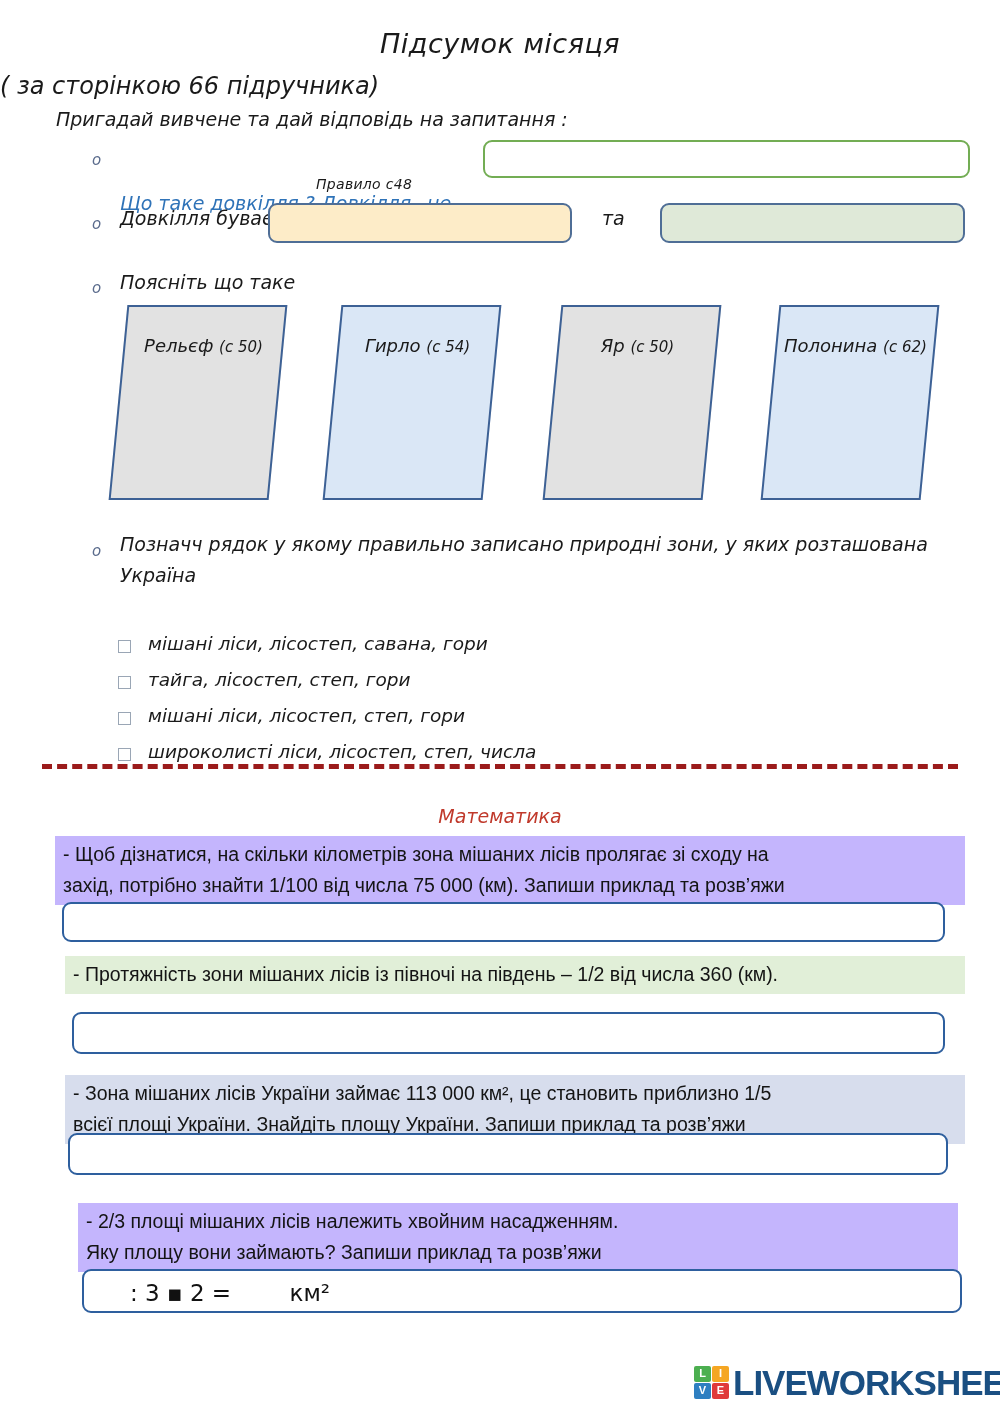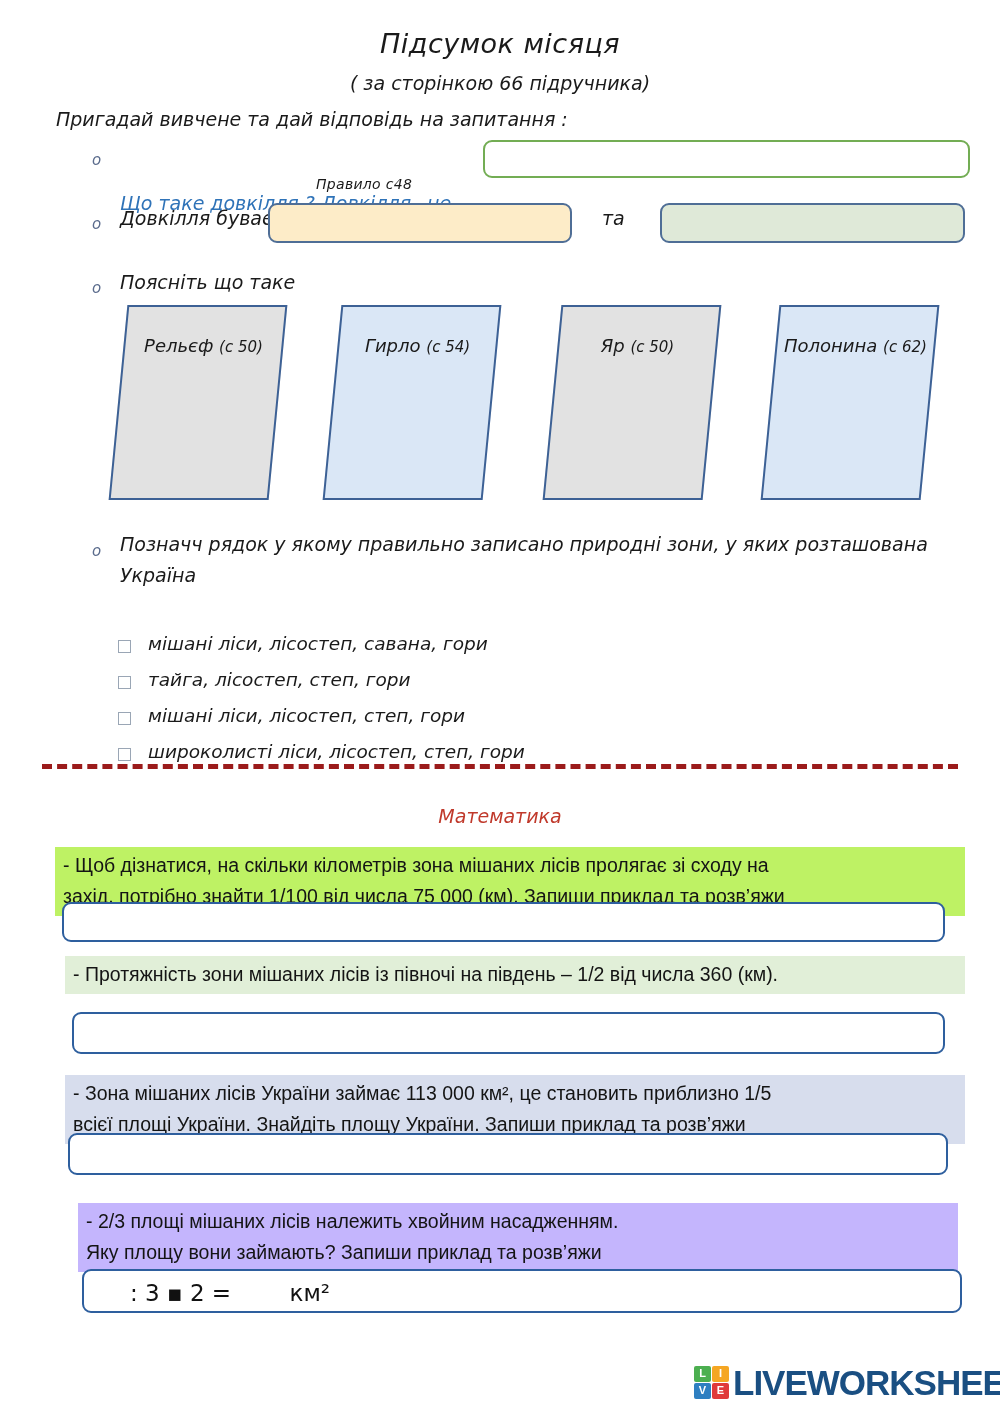--- a/index.html
+++ b/index.html
@@ -33,22 +33,22 @@
     left: 0; right: 0;
     top: 28px;
     text-align: center;
     font-size: 27px;
     letter-spacing: .5px;
   }
   .subtitle {
     position: absolute;
     left: 0; right: 0;
     top: 72px;
-    text-align: center;
-    font-size: 19px;
+    text-align: left;
+    font-size: 24px;
   }
   .intro {
     position: absolute;
     left: 56px;
     top: 108px;
     font-size: 19px;
   }
 
   
   .q-bullet {
@@ -168,21 +168,21 @@
   }
   .m-block {
     position: absolute;
     box-sizing: border-box;
     font-family: "Liberation Sans", sans-serif;
     font-size: 19.5px;
     line-height: 31px;
     color: #141414;
     padding: 3px 8px 4px 8px;
   }
-  .m-peach { background: #bef264; margin-top: 11px; }
+  .m-peach { background: #c4b5fd; }
   .m-green { background: #e1efd8; }
   .m-blue  { background: #d7dded; }
   .m-yellow{ background: #c4b5fd; }
 
   
   .logo {
     position: absolute;
     left: 694px;
     top: 1360px;
     height: 44px;
@@ -287,21 +287,21 @@
   <div class="cb-row hw" style="top:676px;">
     <span class="cb-box"></span>
     <span class="cb-label">тайга, лісостеп, степ, гори</span>
   </div>
   <div class="cb-row hw" style="top:712px;">
     <span class="cb-box"></span>
     <span class="cb-label">мішані ліси, лісостеп, степ, гори</span>
   </div>
   <div class="cb-row hw" style="top:748px;">
     <span class="cb-box"></span>
-    <span class="cb-label">широколисті ліси, лісостеп, степ, гори</span>
+    <span class="cb-label">широколисті ліси, лісостеп, степ, числа</span>
   </div>
 
   <div class="dashed-sep"></div>
 
   <div class="math-head">Математика</div>
 
   <div class="m-block m-peach" style="left:55px; top:836px; width:910px;">
     <div>-      Щоб дізнатися, на скільки  кілометрів зона мішаних  лісів пролягає зі сходу на</div>
     <div>захід, потрібно знайти 1/100   від числа 75 000 (км). Запиши приклад та розв’яжи</div>
   </div>

